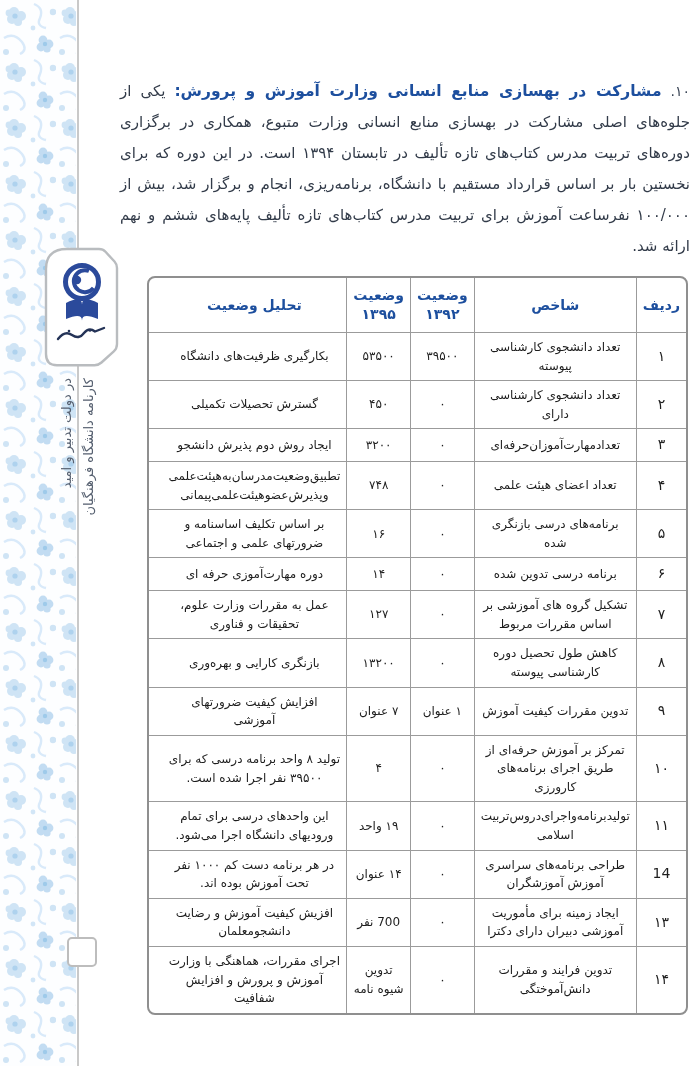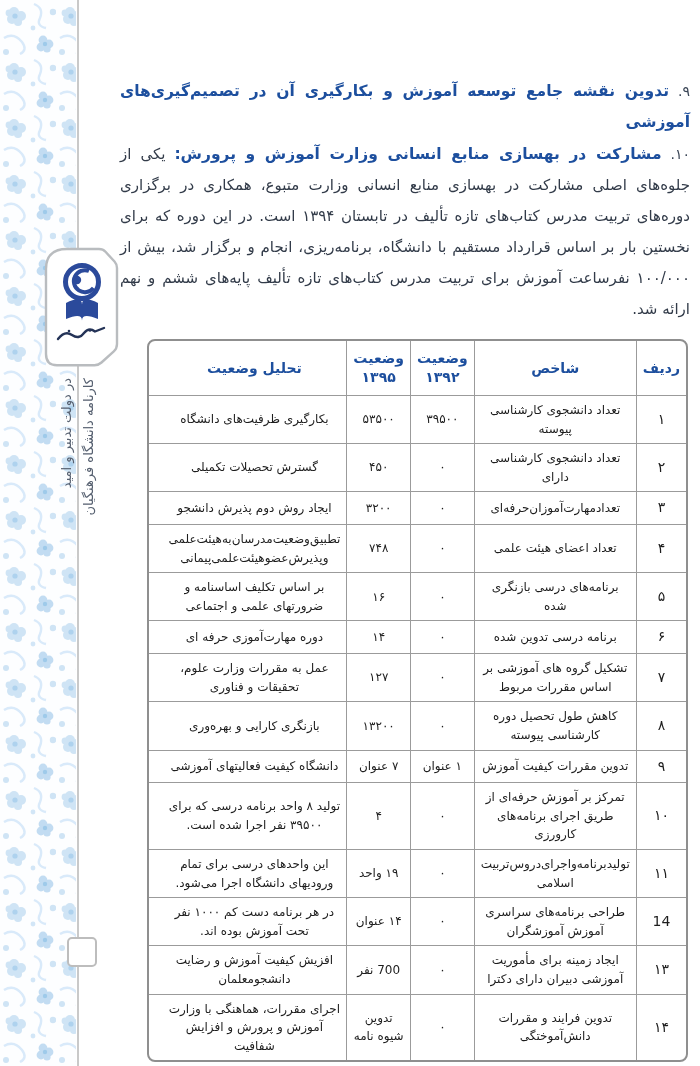--- a/index.html
+++ b/index.html
@@ -106,21 +106,20 @@
 <div class="vtext">
   <div>در دولت تدبیر و امید</div>
   <div>کارنامه دانشگاه فرهنگیان</div>
 </div>
 
 <div class="page-num-box"></div>
 
 <div class="content">
 
 
-  <p class="list-item"><span class="item-num">۹.</span><span class="item-bold">تدوین نقشه جامع توسعه آموزش و بکارگیری آن در تصمیم‌گیری‌های آموزشی</span><span class="item-rest"></span></p>
 
   <p class="list-item"><span class="item-num">۱۰.</span><span class="item-bold">مشارکت در بهسازی منابع انسانی وزارت آموزش و پرورش:</span><span class="item-rest"> یکی از جلوه‌های اصلی مشارکت در بهسازی منابع انسانی وزارت متبوع، همکاری در برگزاری دوره‌های تربیت مدرس کتاب‌های تازه تألیف در تابستان ۱۳۹۴ است. در این دوره که برای نخستین بار بر اساس قرارداد مستقیم با دانشگاه، برنامه‌ریزی، انجام و برگزار شد، بیش از ۱۰۰/۰۰۰ نفرساعت آموزش برای تربیت مدرس کتاب‌های تازه تألیف پایه‌های ششم و نهم ارائه شد.</span></p>
 
   <div class="table-wrap">
     <table>
       <colgroup>
         <col class="c-no">
           <col class="c-ind">
           <col class="c-92">
           <col class="c-95">
@@ -198,21 +197,21 @@
     <td>۰</td>
     <td>۱۳۲۰۰</td>
     <td>بازنگری کارایی و بهره‌وری</td>
   </tr>
 
   <tr>
     <td class="no-cell">۹</td>
     <td>تدوین مقررات کیفیت آموزش</td>
     <td>۱ عنوان</td>
     <td>۷ عنوان</td>
-    <td>دانشگاه کیفیت فعالیتهای آموزشی</td>
+    <td>افزایش کیفیت ضرورتهای آموزشی</td>
   </tr>
 
   <tr>
     <td class="no-cell">۱۰</td>
     <td>تمرکز بر آموزش حرفه‌ای از طریق اجرای برنامه‌های کارورزی</td>
     <td>۰</td>
     <td>۴</td>
     <td>تولید ۸ واحد برنامه درسی که برای ۳۹۵۰۰ نفر اجرا شده است.</td>
   </tr>
 

